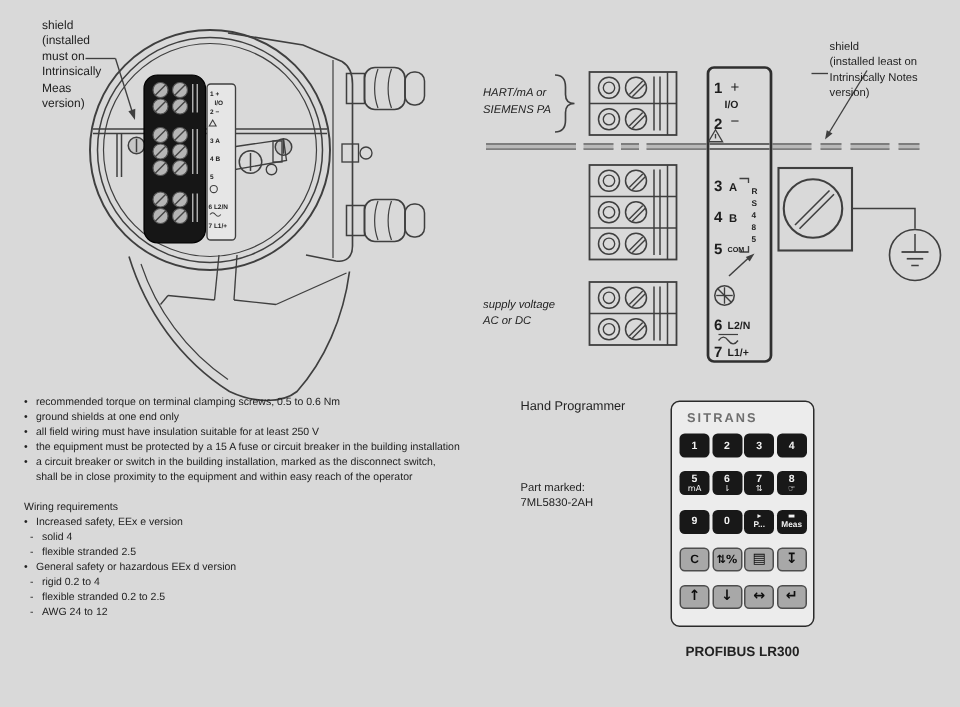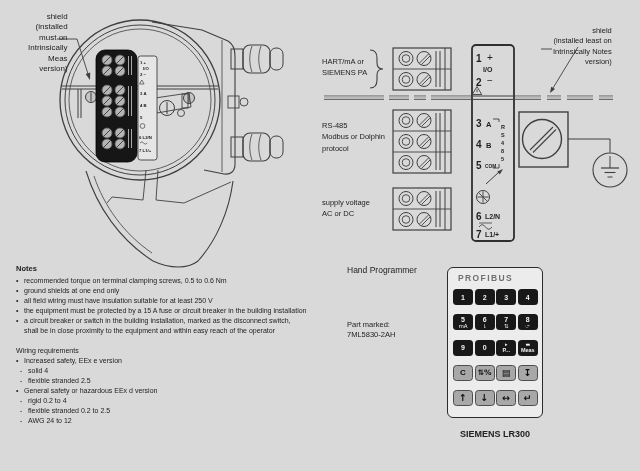--- a/index.html
+++ b/index.html
@@ -3,22 +3,22 @@
 <meta charset="utf-8">
 <style>
   html,body{margin:0;padding:0;background:#d9d9d9;}
   .page{position:relative;width:640px;height:471px;background:#d9d9d9;overflow:hidden;
         font-family:"Liberation Sans",sans-serif;color:#222;}
   .art{position:absolute;left:0;top:0;}
   svg .ln{stroke:#3f3f3f;fill:none;}
   svg text{fill:#1d1d1d;font-family:"Liberation Sans",sans-serif;}
   svg text.b{font-weight:bold;}
   .txt{position:absolute;white-space:nowrap;}
-  .shield-note{font-size:8px;line-height:10.4px;text-align:right;}
-  .conn-label{font-size:7.5px;line-height:11.3px;}
+  .shield-note{font-size:8px;line-height:10.4px;}
+  .conn-label{font-size:7.5px;line-height:11.3px;font-style:italic;}
   .notes{position:absolute;left:16px;top:264px;font-size:7px;line-height:10px;width:345px;}
   .notes .title{font-weight:bold;font-size:7.5px;margin-bottom:2px;}
   .nrow{display:flex;gap:3px;}
   .nrow .m{width:5px;flex:none;}
   .nrow.cont{padding-left:8px;}
   .nrow.sub{padding-left:4px;}
   .wiring-title{margin-top:10px;}
   .hp-title{position:absolute;left:347px;top:265px;font-size:8.5px;font-weight:normal;}
   .hp-part{position:absolute;left:347px;top:320px;font-size:7.5px;line-height:10px;}
   .kp-panel{position:absolute;left:447px;top:267px;width:96px;height:151px;background:#ececec;
@@ -339,32 +339,26 @@
   <div>shield</div>
   <div>(installed least on</div>
   <div>Intrinsically Notes</div>
   <div>version)</div>
 </div>
 
 <div class="txt conn-label" style="left:322px;top:56px">
   <div>HART/mA or</div>
   <div>SIEMENS PA</div>
 </div>
-<div class="txt conn-label" style="left:322px;top:120px">
-  <div>RS-485</div>
-  <div>Modbus or Dolphin</div>
-  <div>protocol</div>
-</div>
 <div class="txt conn-label" style="left:322px;top:197px">
   <div>supply voltage</div>
   <div>AC or DC</div>
 </div>
 
 <div class="notes">
-  <div class="title">Notes</div>
   <div class="nrow">
         <span class="m">•</span>
         <span>recommended torque on terminal clamping screws, 0.5 to 0.6 Nm</span>
       </div>
   <div class="nrow">
         <span class="m">•</span>
         <span>ground shields at one end only</span>
       </div>
   <div class="nrow">
         <span class="m">•</span>
@@ -412,21 +406,21 @@
       </div>
 </div>
 
 <div class="hp-title">Hand Programmer</div>
 <div class="hp-part">
   <div>Part marked:</div>
   <div>7ML5830-2AH</div>
 </div>
 
 <div class="kp-panel">
-  <div class="kp-brand">PROFIBUS</div>
+  <div class="kp-brand">SITRANS</div>
   <div class="kp-grid">
     <div class="key kd">
           <span class="ka">1</span>
         </div>
     <div class="key kd">
           <span class="ka">2</span>
         </div>
     <div class="key kd">
           <span class="ka">3</span>
         </div>
@@ -482,15 +476,15 @@
           <span class="ka">↓</span>
         </div>
     <div class="key kl big">
           <span class="ka">↔</span>
         </div>
     <div class="key kl big">
           <span class="ka">↵</span>
         </div>
   </div>
 </div>
-<div class="kp-model">SIEMENS LR300</div>
+<div class="kp-model">PROFIBUS LR300</div>
 
 </div>
 
 </body></html>

